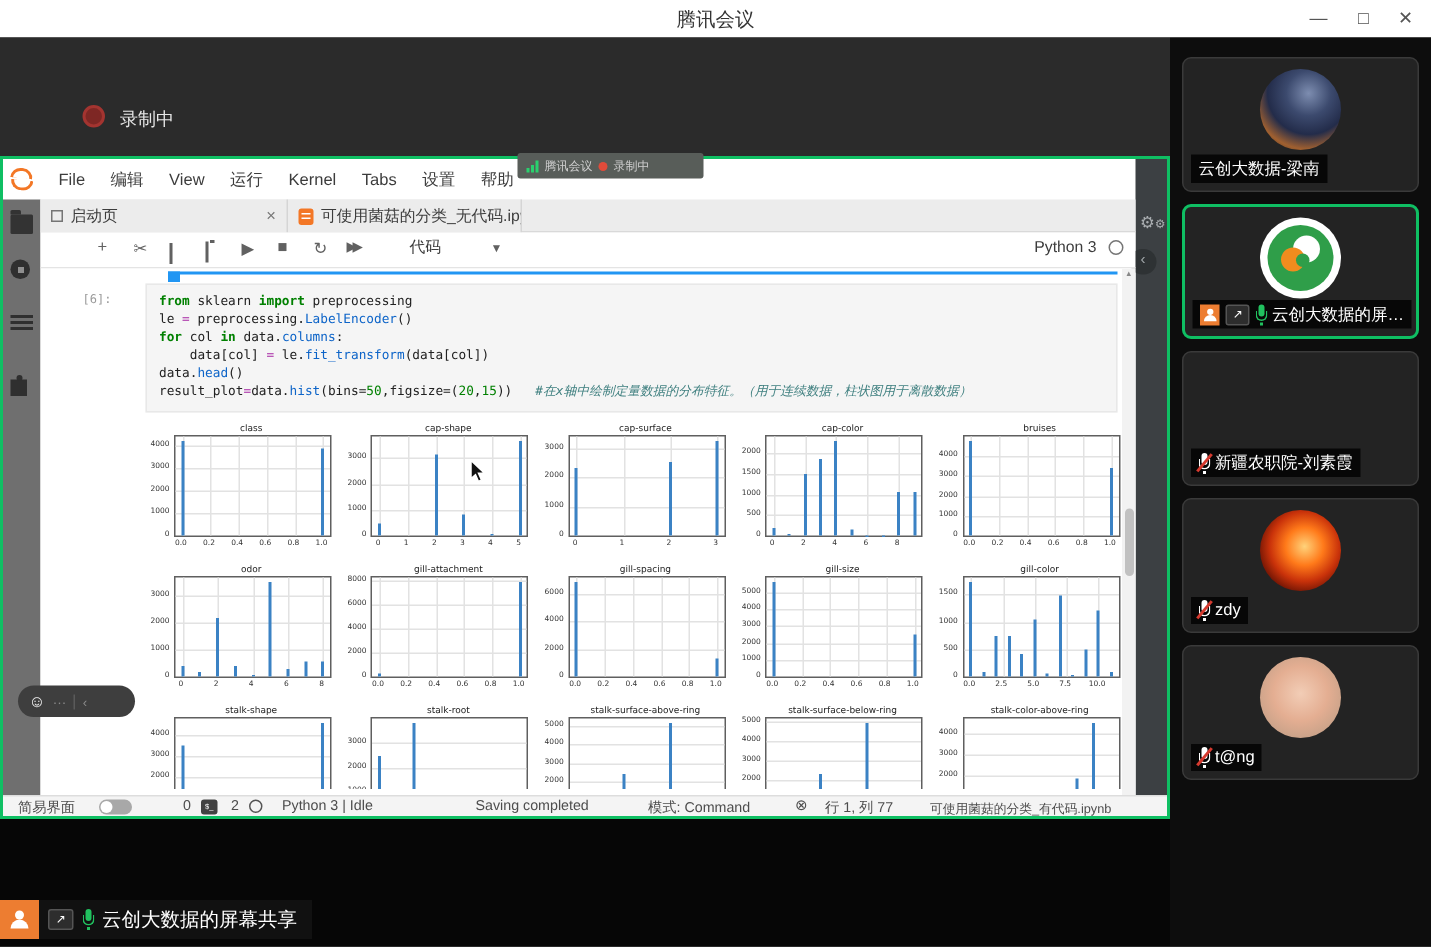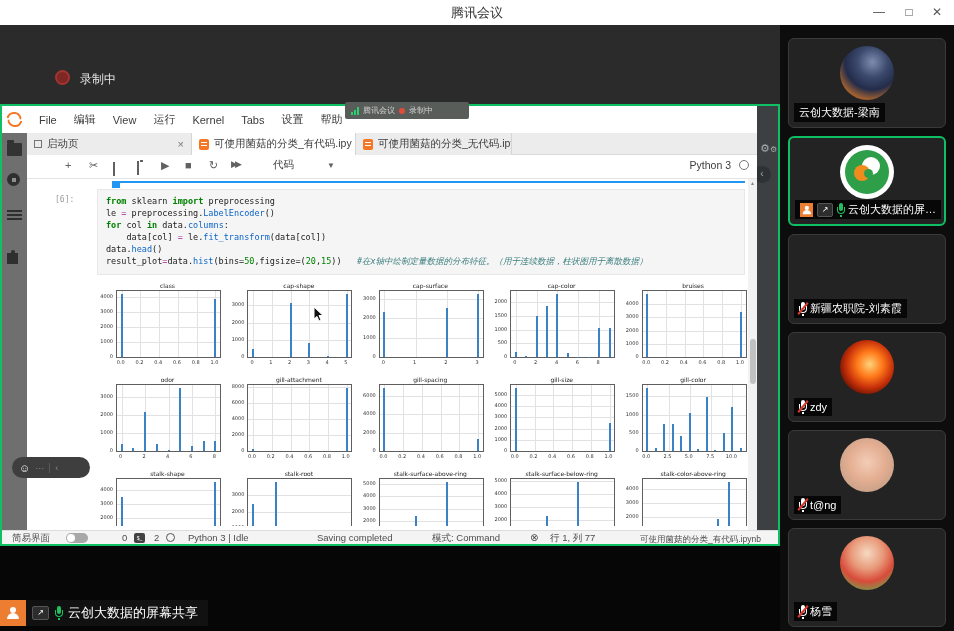--- a/index.html
+++ b/index.html
@@ -204,25 +204,20 @@
       <span class="gear"><span>⚙</span><span style="font-size:8px">⚙</span></span>
       <span class="chevtab">‹</span>
     </div>
 
     <div class="tabbar">
       <div class="tab" style="width:165px">
         <span class="launchico"></span>
         <span style="flex:1">启动页</span>
         <span class="close">×</span>
       </div>
-      <div class="tab active" style="width:164px">
-        <span class="nbico"></span>
-        <span>可使用菌菇的分类_有代码.ipy</span>
-
-      </div>
       <div class="tab" style="width:156px">
         <span class="nbico"></span>
         <span>可使用菌菇的分类_无代码.ipy</span>
 
       </div>
     </div>
 
     <div class="toolbar">
       <span class="tbi" style="left:14px;top:6px"><span class="i-save"></span></span>
       <span class="tbi" style="left:38px">+</span>
@@ -620,21 +615,21 @@
         </span>
       <span class="sb" style="left:120px">0</span>
       <span class="termico">$_</span>
       <span class="sb" style="left:152px">2</span>
       <span class="kernico"></span>
       <span class="sb" style="left:186px">Python 3 | Idle</span>
       <span class="sb" style="left:315px">Saving completed</span>
       <span class="sb" style="left:430px">模式: Command</span>
       <span class="sb" style="left:528px;font-size:10px">⊗</span>
       <span class="sb" style="left:548px">行 1, 列 77</span>
-      <span class="sb" style="left:638px;width:136px;overflow:hidden;font-size:8.5px;top:2.5px">可使用菌菇的分类_有代码.ipynb</span>
+      <span class="sb" style="left:618px;width:136px;overflow:hidden;font-size:8.5px;top:2.5px">可使用菌菇的分类_有代码.ipynb</span>
     </div>
   </div>
 
   <svg class="cursor" width="12" height="17" viewBox="0 0 12 17">
     <polygon points="1,1 1,13 4,10.5 6,15 8,14 6,9.5 10,9.5" fill="#111" stroke="#fff" stroke-width="1"></polygon>
   </svg>
 
   <div class="banner">
     <span class="pbox">
         <span class="person"></span>
@@ -712,27 +707,15 @@
         <span class="mic">
             <span class="cap"></span>
             <span class="st"></span>
             <span class="base"></span>
             <span class="slash"></span>
           </span>
         <span>zdy</span>
       </span>
     </div>
 
-    <div class="tile" style="top:503px;height:99px">
-      <span class="avatar av-melon"></span>
-      <span class="plate">
-        <span class="mic">
-            <span class="cap"></span>
-            <span class="st"></span>
-            <span class="base"></span>
-            <span class="slash"></span>
-          </span>
-        <span>杨雪</span>
-      </span>
-    </div>
 
   </div>
 </div>
 
 </body></html>

